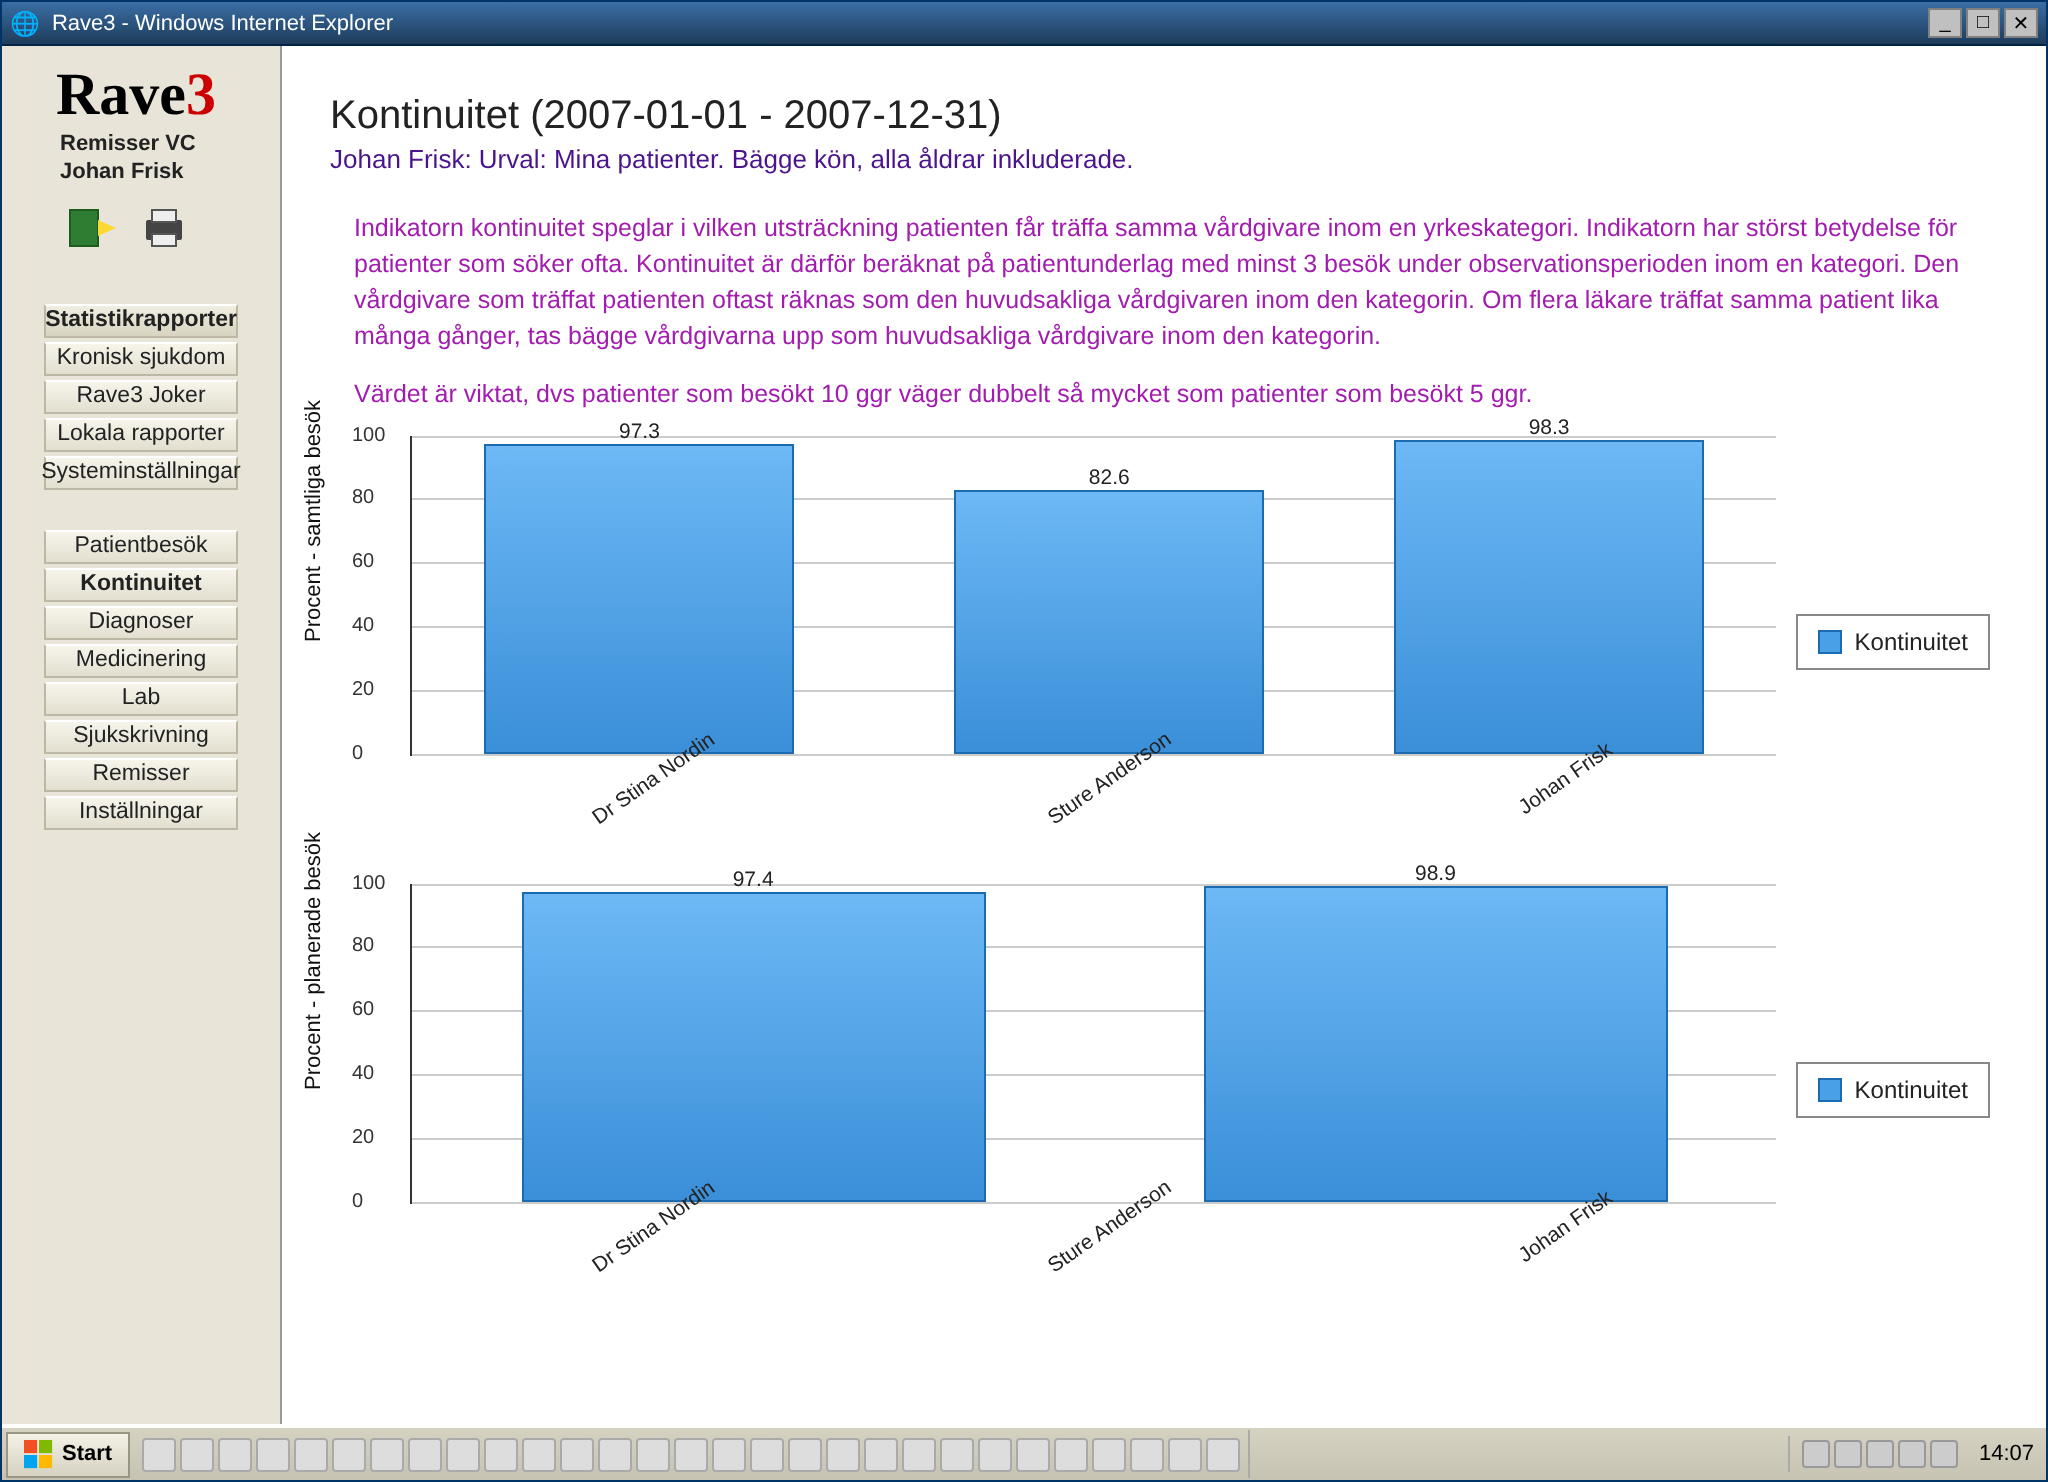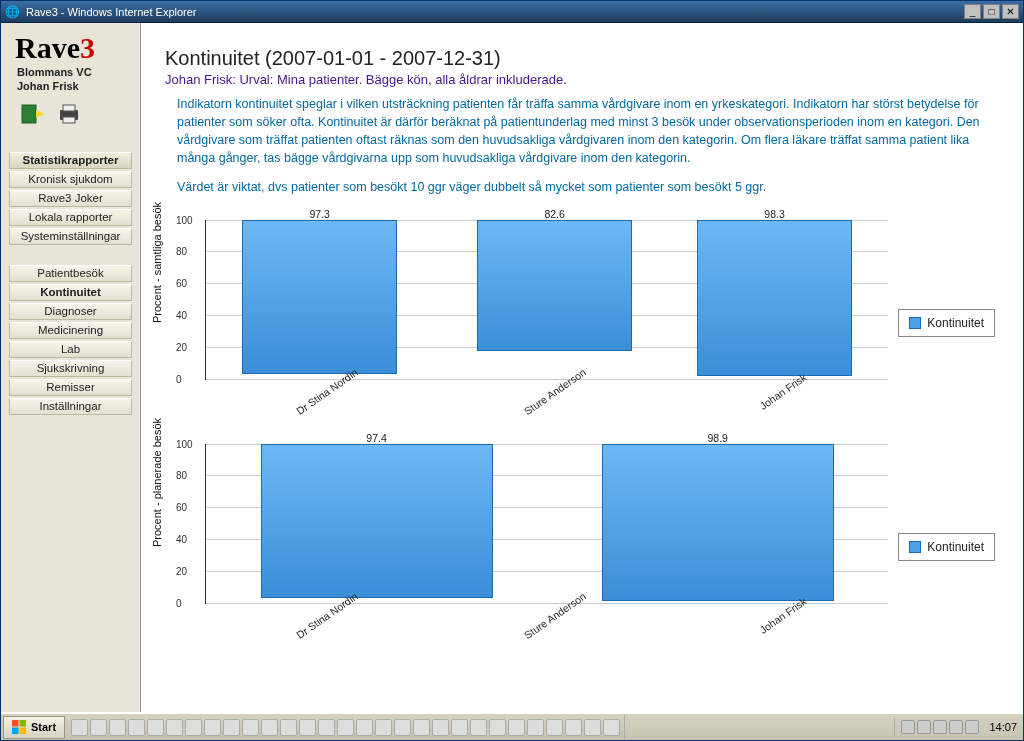--- a/index.html
+++ b/index.html
@@ -5,52 +5,52 @@
   * { box-sizing: border-box; }
   html, body { margin:0; padding:0; height:100%; font-family: "Tahoma","Segoe UI",sans-serif; }
   body { background:#4a6984; }
 
   .window { width:1024px; height:741px; margin:0; background:#ece9d8; display:flex; flex-direction:column; border:1px solid #003366; }
   .titlebar { height:22px; background: linear-gradient(#3a6ea5,#1e3c5a); color:#fff; display:flex; align-items:center; padding:0 4px; font-size:11px; border-bottom:1px solid #002244; }
   .titlebar .ie-icon { margin-right:6px; font-size:12px; }
   .titlebar .spacer { flex:1; }
   .winbtn { width:17px; height:15px; background:#c0c0c0; border:1px solid #808080; margin-left:2px; display:flex; align-items:center; justify-content:center; font-size:10px; color:#000; }
   .content { flex:1; display:flex; background:#fff; overflow:hidden; }
-  .sidebar { width:140px; background:#e8e5d8; border-right:1px solid #999; padding:8px 8px 4px; display:flex; flex-direction:column; gap:0; }
+  .sidebar { width:140px; background:#e8e5d8; border-right:1px solid #999; padding:8px 21px 4px; display:flex; flex-direction:column; gap:0; }
   .logo { font-family: "Times New Roman", serif; font-size:30px; font-weight:bold; padding:0 6px; }
   .logo .three { color:#c00; }
   .sub { padding:0 8px; font-size:11px; color:#222; font-weight:bold; line-height:1.3; }
   .iconrow { display:flex; gap:12px; padding:10px 12px; }
   .ic { width:24px; height:20px; }
   .nav-group { margin-top:18px; }
   .nav-header, .nav-btn {
     width:100%; height:17px; display:flex; align-items:center; justify-content:center;
     font-size:11.5px; color:#222; background:linear-gradient(#f7f5eb,#e2dfd0);
     border:1px solid #bdb8a5; border-top-color:#fff; margin-bottom:2px;
     padding:0 4px;
   }
   .nav-header { font-weight:bold; background:linear-gradient(#f0eee0,#d8d4c0); }
   .nav-btn.active { font-weight:bold; }
 
   .main { flex:1; padding:14px 28px 10px 24px; overflow:auto; color:#222; }
   h1 { font-size:20px; font-weight:normal; margin:10px 0 2px; color:#222; }
-  .subtitle { color:#4a148c; font-size:13px; margin-bottom:8px; }
-  .desc { color:#0369a1; font-size:12.5px; line-height:1.45; text-indent:0; margin:0 0 24px 12px; }
+  .subtitle { color:#4a148c; font-size:13px; margin-bottom:18px; }
+  .desc { color:#a21caf; font-size:12.5px; line-height:1.45; text-indent:0; margin:0 0 12px 12px; }
   .desc p { margin:0 0 10px; }
 
   .chart-row { display:flex; align-items:center; gap:10px; margin:6px 0 18px 0; }
   .chart-box { position:relative; width:740px; }
   .legend { border:1px solid #888; padding:6px 10px; font-size:12px; display:flex; align-items:center; gap:6px; background:#fff; }
   .swatch { width:12px; height:12px; background:#4aa0e7; border:1px solid #1a6bb0; }
   .chart-board { position:relative; height:160px; margin-left:40px; border-left:1px solid #333; border-bottom:1px solid #333; }
   .grid { position:absolute; left:0; right:0; border-top:1px solid #ccc; }
   .ylbl { position:absolute; left:-30px; font-size:10px; color:#333; transform:translateY(-50%); }
   .yaxis-title { position:absolute; left:-8px; top:50%; transform:translateY(-50%) rotate(-90deg); transform-origin:left center; font-size:11px; white-space:nowrap; color:#111; }
   .bars { position:absolute; left:0; right:0; bottom:0; top:0; display:flex; }
-  .slot { flex:1; display:flex; justify-content:center; position:relative; }
+  .slot { flex:1; display:flex; align-items:flex-end; justify-content:center; position:relative; }
   .bar { width:68%; background:linear-gradient(#6db8f5,#3a8fd8); border:1px solid #1a6bb0; position:relative; }
   .bar .val { position:absolute; top:-13px; left:50%; transform:translateX(-50%); font-size:10.5px; color:#222; }
   .xlabels { display:flex; margin-left:40px; }
   .xlabels .xl { flex:1; text-align:center; font-size:10.5px; color:#222; transform:rotate(-35deg); transform-origin:center top; padding-top:8px; height:46px; white-space:nowrap; }
 
   .taskbar { height:28px; background:linear-gradient(#d6d2c2,#c7c3b2); border-top:2px solid #fff; display:flex; align-items:center; font-size:11px; }
   .start { display:flex; align-items:center; gap:4px; padding:2px 8px; height:23px; margin:2px; background:linear-gradient(#f4f2e6,#d6d2c2); border:1px solid #9a9684; font-weight:bold; }
   .start .flag { width:15px; height:15px; }
   .tray { margin-left:auto; display:flex; align-items:center; gap:4px; padding:0 6px; border-left:1px solid #aaa; height:18px; }
   .tray-icons { display:flex; gap:2px; }
@@ -72,21 +72,21 @@
     <div class="winbtn">□</div>
     <div class="winbtn">✕</div>
   </div>
 
   <div class="content">
 
     <div class="sidebar">
       <div class="logo">
         <span>Rave</span><span class="three">3</span>
       </div>
-      <div class="sub">Blommans VC</div>
+      <div class="sub">Remisser VC</div>
       <div class="sub">Johan Frisk</div>
       <div class="iconrow">
         <span class="ic">
           <svg viewBox="0 0 24 20">
               <rect x="1" y="1" width="14" height="18" fill="#2e7d32" stroke="#1b5e20"></rect>
               <polygon points="15,6 24,10 15,14" fill="#fdd835"></polygon>
             </svg>
         </span>
         <span class="ic">
           <svg viewBox="0 0 24 20">

